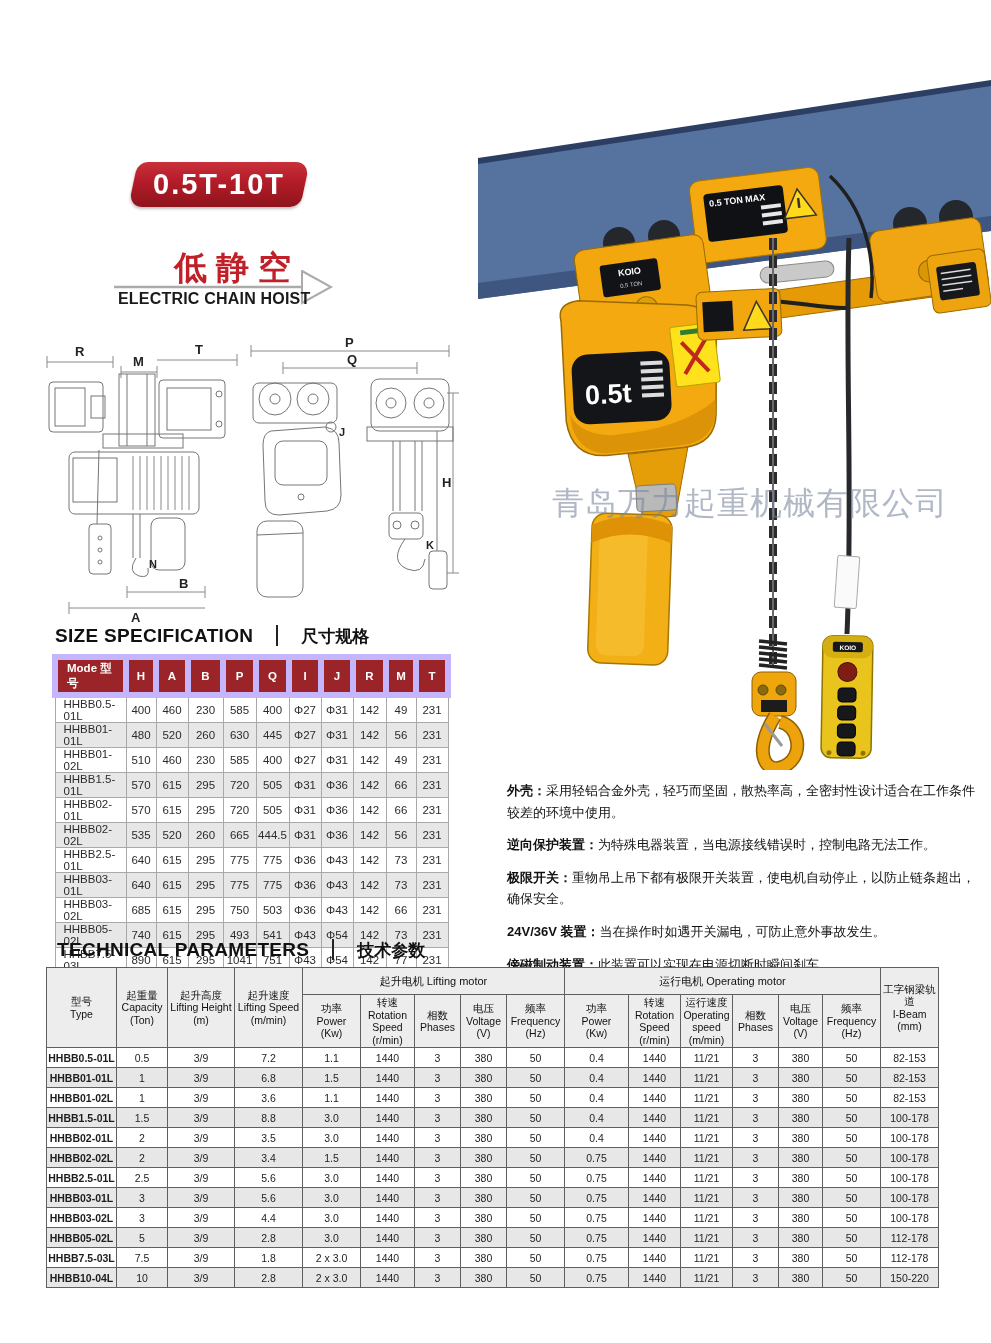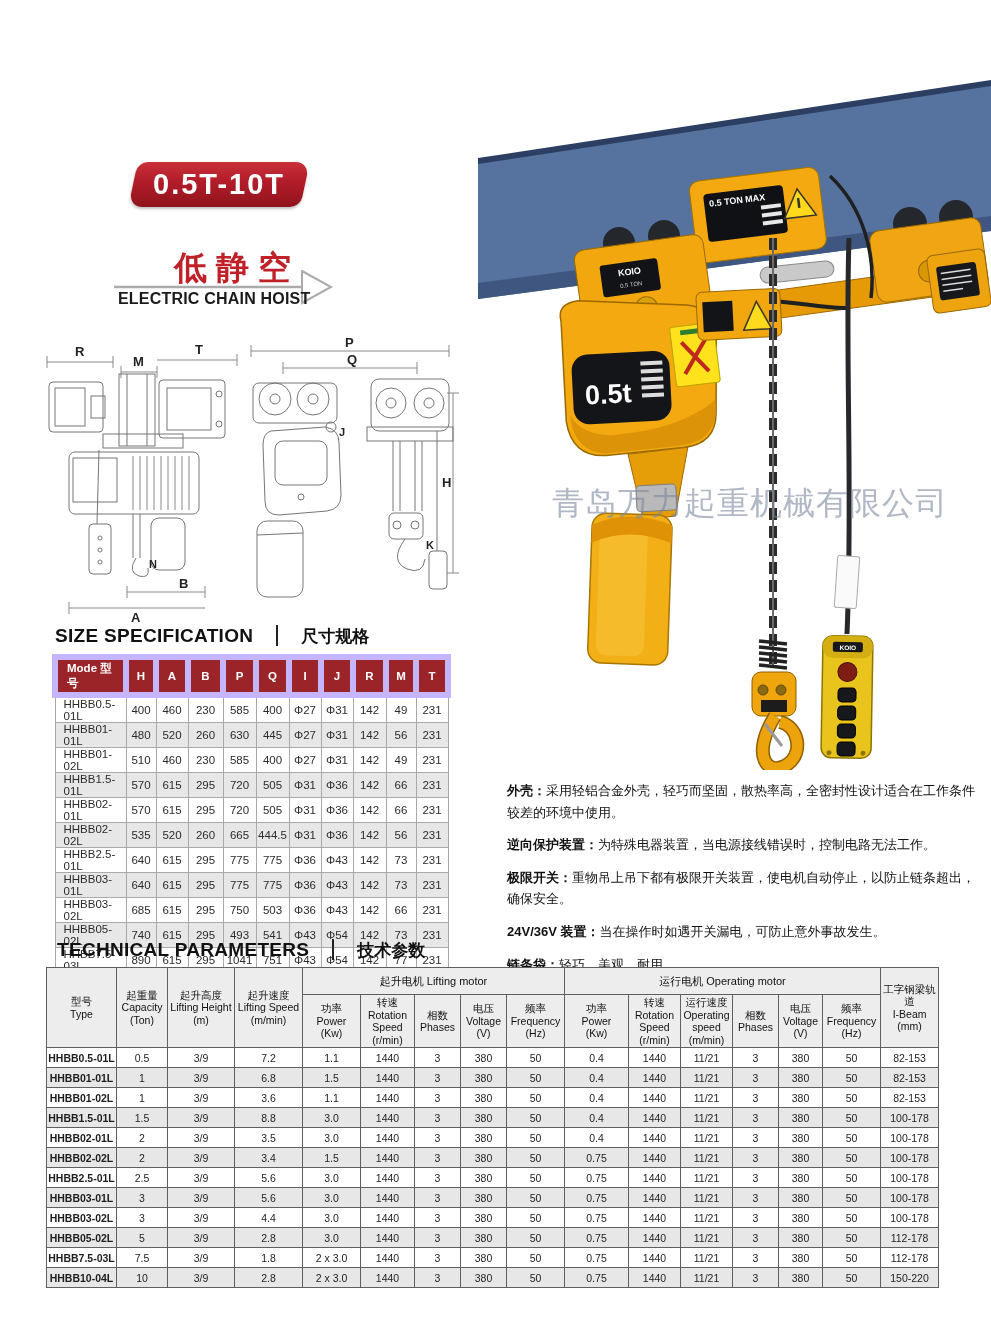--- a/index.html
+++ b/index.html
@@ -492,20 +492,21 @@
           <td>231</td>
         </tr>
       </tbody>
   </table>
 
   <div class="abs features">
       <p><b>外壳：</b><span>采用轻铝合金外壳，轻巧而坚固，散热率高，全密封性设计适合在工作条件较差的环境中使用。</span></p>
       <p><b>逆向保护装置：</b><span>为特殊电器装置，当电源接线错误时，控制电路无法工作。</span></p>
       <p><b>极限开关：</b><span>重物吊上吊下都有极限开关装置，使电机自动停止，以防止链条超出，确保安全。</span></p>
       <p><b>24V/36V 装置：</b><span>当在操作时如遇开关漏电，可防止意外事故发生。</span></p>
+      <p><b>傍磁制动装置：</b><span>此装置可以实现在电源切断时瞬间刹车。</span></p>
       <p><b>链条袋：</b><span>轻巧、美观、耐用。</span></p>
     </div>
 
   <div class="abs sec-title tech-title">
     <span class="en">TECHNICAL PARAMETERS</span>
     <span class="sep"></span>
     <span class="cn">技术参数</span>
   </div>
   <table class="abs tech-table">
     <colgroup>

